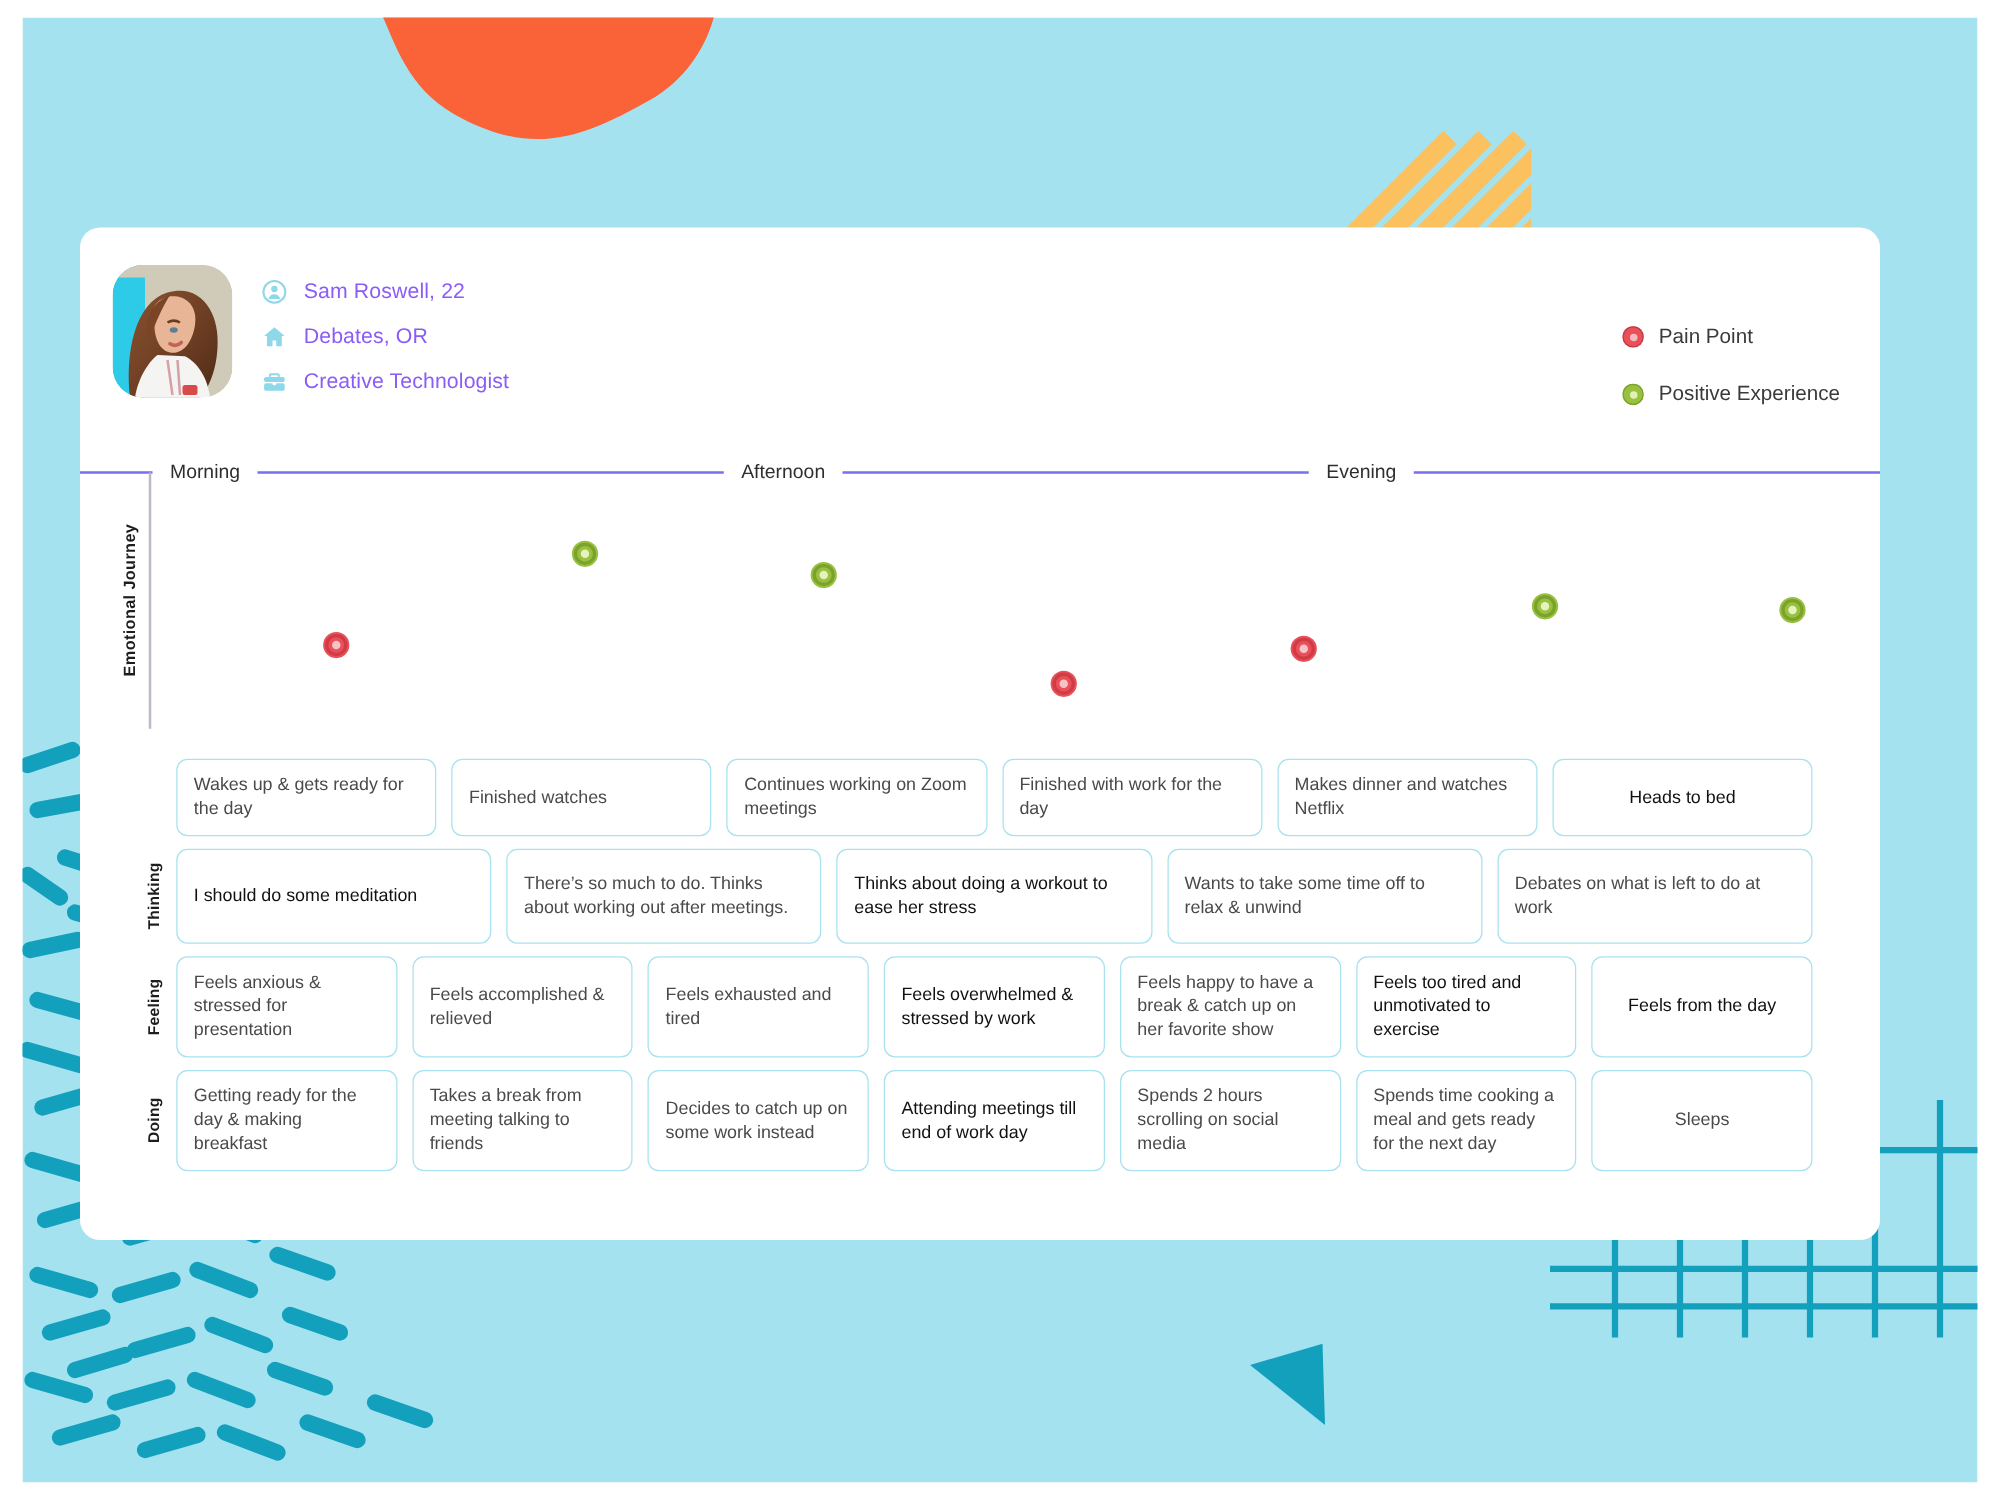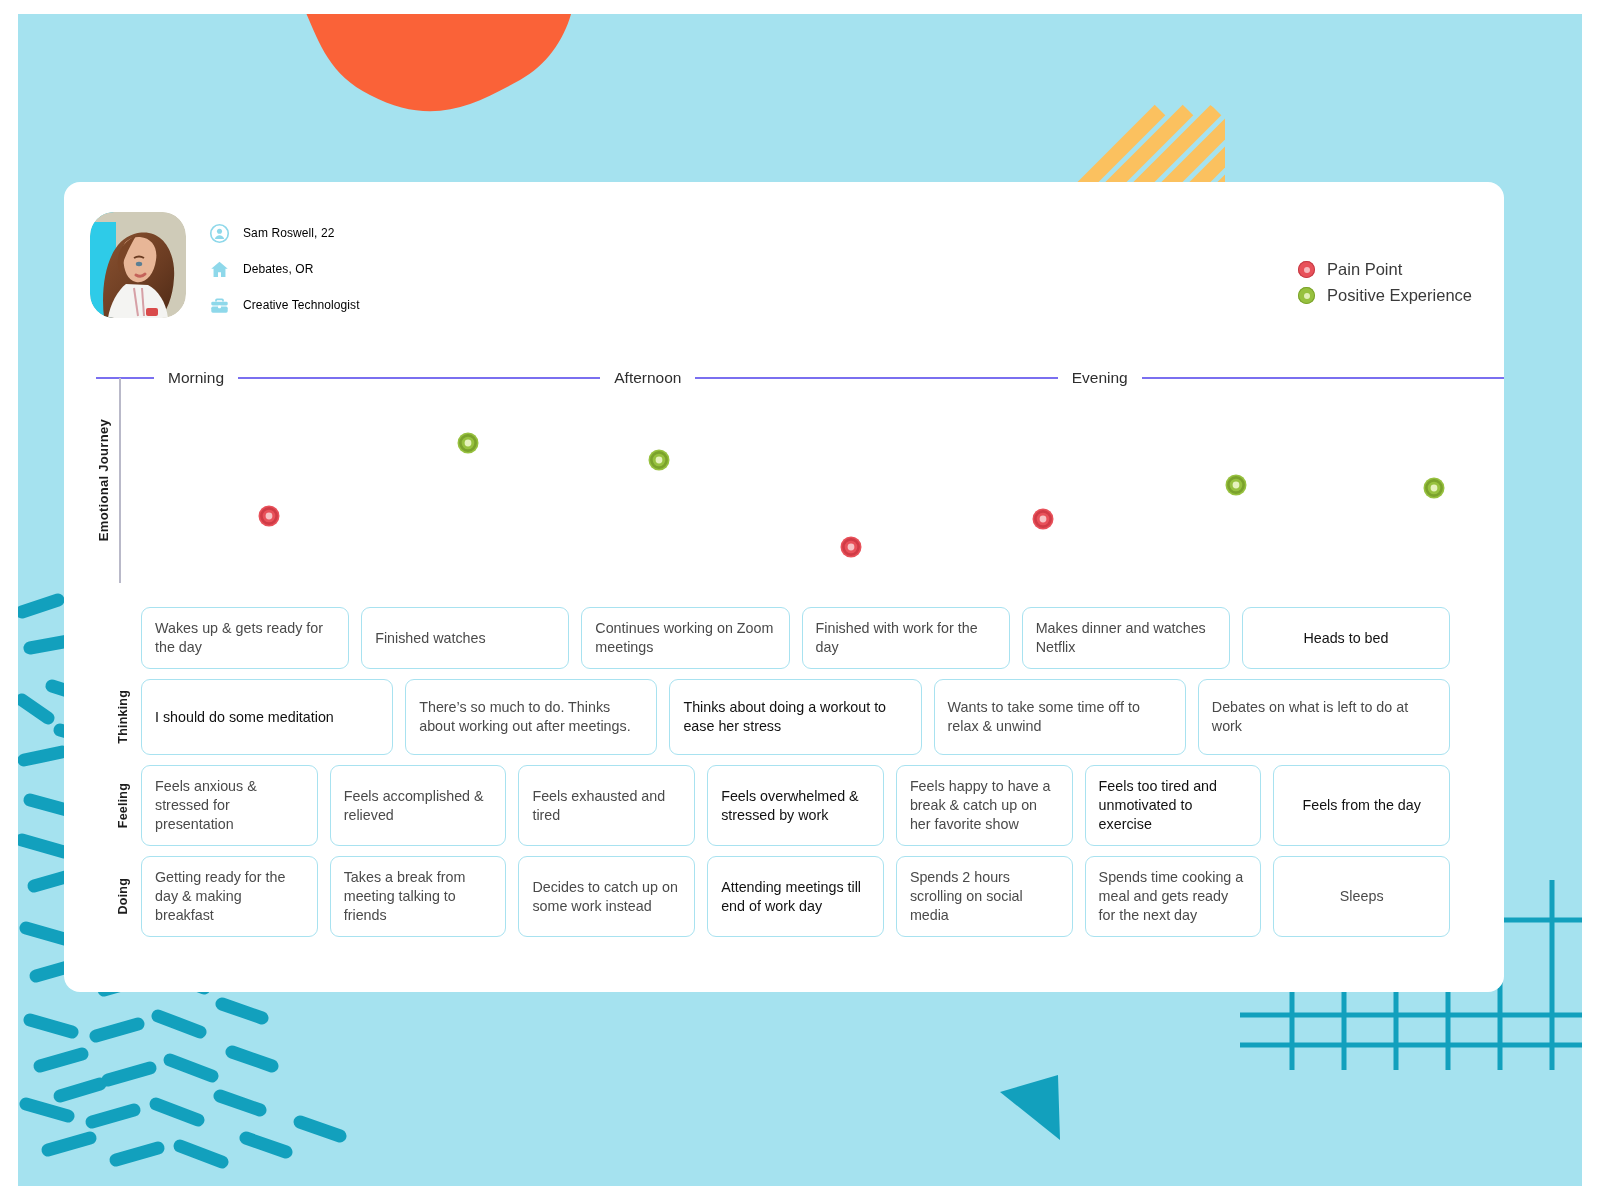--- a/index.html
+++ b/index.html
@@ -62,34 +62,34 @@
     align-items: center;
     gap: 13px;
     height: 22px;
   }
   .persona-row .p-icon {
     width: 22px; height: 22px;
     flex: none;
     display: flex; align-items: center; justify-content: center;
   }
   .persona-row .p-text {
-    font-size: 12px;
-    color: #000000;
+    font-size: 17px;
+    color: #8b5cf6;
     letter-spacing: .1px;
     white-space: nowrap;
   }
 
   
   #legend {
     position: absolute;
     right: 32px;
     top: 78px;
     display: flex;
     flex-direction: column;
-    gap: 7px;
+    gap: 27px;
   }
   .legend-row {
     display: flex;
     align-items: center;
     gap: 12px;
   }
   .legend-dot {
     width: 17px; height: 17px;
     border-radius: 50%;
     flex: none;
@@ -108,21 +108,20 @@
 
   
   #timeline {
     position: absolute;
     left: 0;
     top: 186px;
     width: 1440px;
     height: 20px;
     display: flex;
     align-items: center;
-    padding-left: 32px;
   }
   .tl-seg {
     height: 2px;
     background: #7a6ff0;
     flex: 1 1 auto;
   }
   .tl-label {
     font-size: 15.5px;
     color: #2e2e2e;
     padding: 0 14px;

